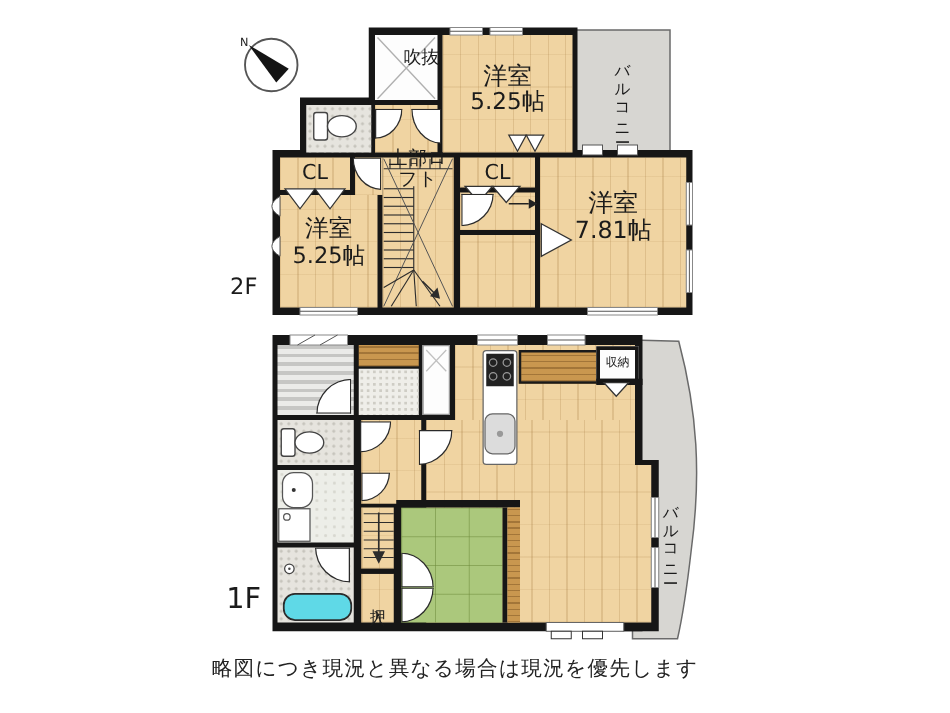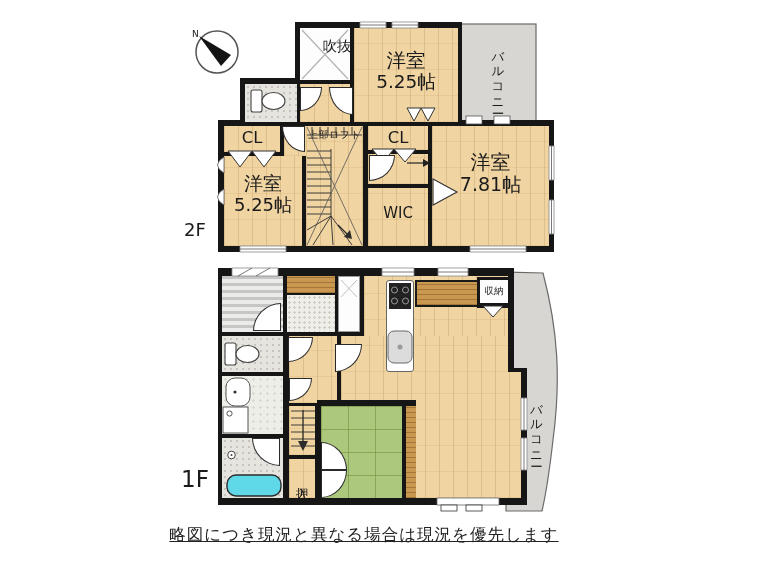--- a/index.html
+++ b/index.html
@@ -21,21 +21,21 @@
   .porch{background:repeating-linear-gradient(180deg,#c6c6c4 0 3px,#ebebe9 3px 7px);}
   .brownh{background-color:#c9974f;background-image:repeating-linear-gradient(0deg,rgba(90,55,15,.35) 0 1px,transparent 1px 5px);}
   .white{background:#fdfdfd;}
   .door{position:absolute;box-sizing:border-box;background:#fff;border:1.3px solid #2a2a2a;z-index:5;}
   .lbl{position:absolute;z-index:6;color:#1b1b1b;display:flex;flex-direction:column;
        align-items:center;justify-content:center;text-align:center;line-height:1.12;}
   .vert{writing-mode:vertical-rl;text-orientation:upright;letter-spacing:2px;}
   svg{position:absolute;left:0;top:0;}
   #svg-under{z-index:0;} #svg-detail{z-index:4;}
   #disclaimer{position:absolute;left:0;top:524px;width:728px;text-align:center;
-      font-size:16.5px;letter-spacing:1px;color:#222;z-index:6;text-decoration:underline;}
+      font-size:16.5px;letter-spacing:1px;color:#222;z-index:6;}
 </style>
 </head>
 <body>
 
 <div id="canvas">
 
   <svg id="svg-under" width="760" height="570" viewBox="0 0 760 570">
     <rect x="460" y="24" width="76" height="98" fill="#d7d6d2" stroke="#6a6a6a" stroke-width="1.2"></rect>
     <path d="M 506 272 L 543 273 C 558 330 561 380 553 440 C 549 475 545 498 542 511 L 506 511 Z" fill="#d7d6d2" stroke="#6a6a6a" stroke-width="1.2"></path>
   </svg>
@@ -250,23 +250,22 @@
   <div class="lbl" style="left:354px;top:42px;width:104px;height:58px;">
     <span style="font-size:19.5px;">洋室</span>
     <span style="font-size:18.5px;">5.25帖</span>
   </div>
   <div class="lbl vert" style="left:488px;top:38px;width:20px;height:74px;font-size:12.5px;">バルコニー</div>
   <div class="lbl" style="left:224px;top:127px;width:56px;height:23px;font-size:16.5px;">CL</div>
   <div class="lbl" style="left:224px;top:166px;width:78px;height:56px;">
     <span style="font-size:19px;">洋室</span>
     <span style="font-size:18px;">5.25帖</span>
   </div>
-  <div class="lbl" style="left:306px;top:128px;width:57px;height:13px;font-size:10px;letter-spacing:.5px;">上部ロフト</div>
+  <div class="lbl" style="left:306px;top:128px;width:57px;height:13px;font-size:15px;letter-spacing:.5px;">上部ロフト</div>
   <div class="lbl" style="left:368px;top:127px;width:60px;height:23px;font-size:16.5px;">CL</div>
-  <div class="lbl" style="left:368px;top:198px;width:60px;height:30px;font-size:15px;">WIC</div>
   <div class="lbl" style="left:432px;top:142px;width:117px;height:62px;">
     <span style="font-size:20px;">洋室</span>
     <span style="font-size:19px;">7.81帖</span>
   </div>
 
   <div class="lbl" style="left:478px;top:282px;width:32px;height:18px;font-size:9.5px;">収納</div>
   <div class="lbl vert" style="left:527px;top:378px;width:19px;height:100px;font-size:12.5px;">バルコニー</div>
   <div class="lbl vert" style="left:291px;top:458px;width:22px;height:40px;font-size:12.5px;letter-spacing:1px;">押入</div>
 
   <div id="disclaimer">略図につき現況と異なる場合は現況を優先します</div>

